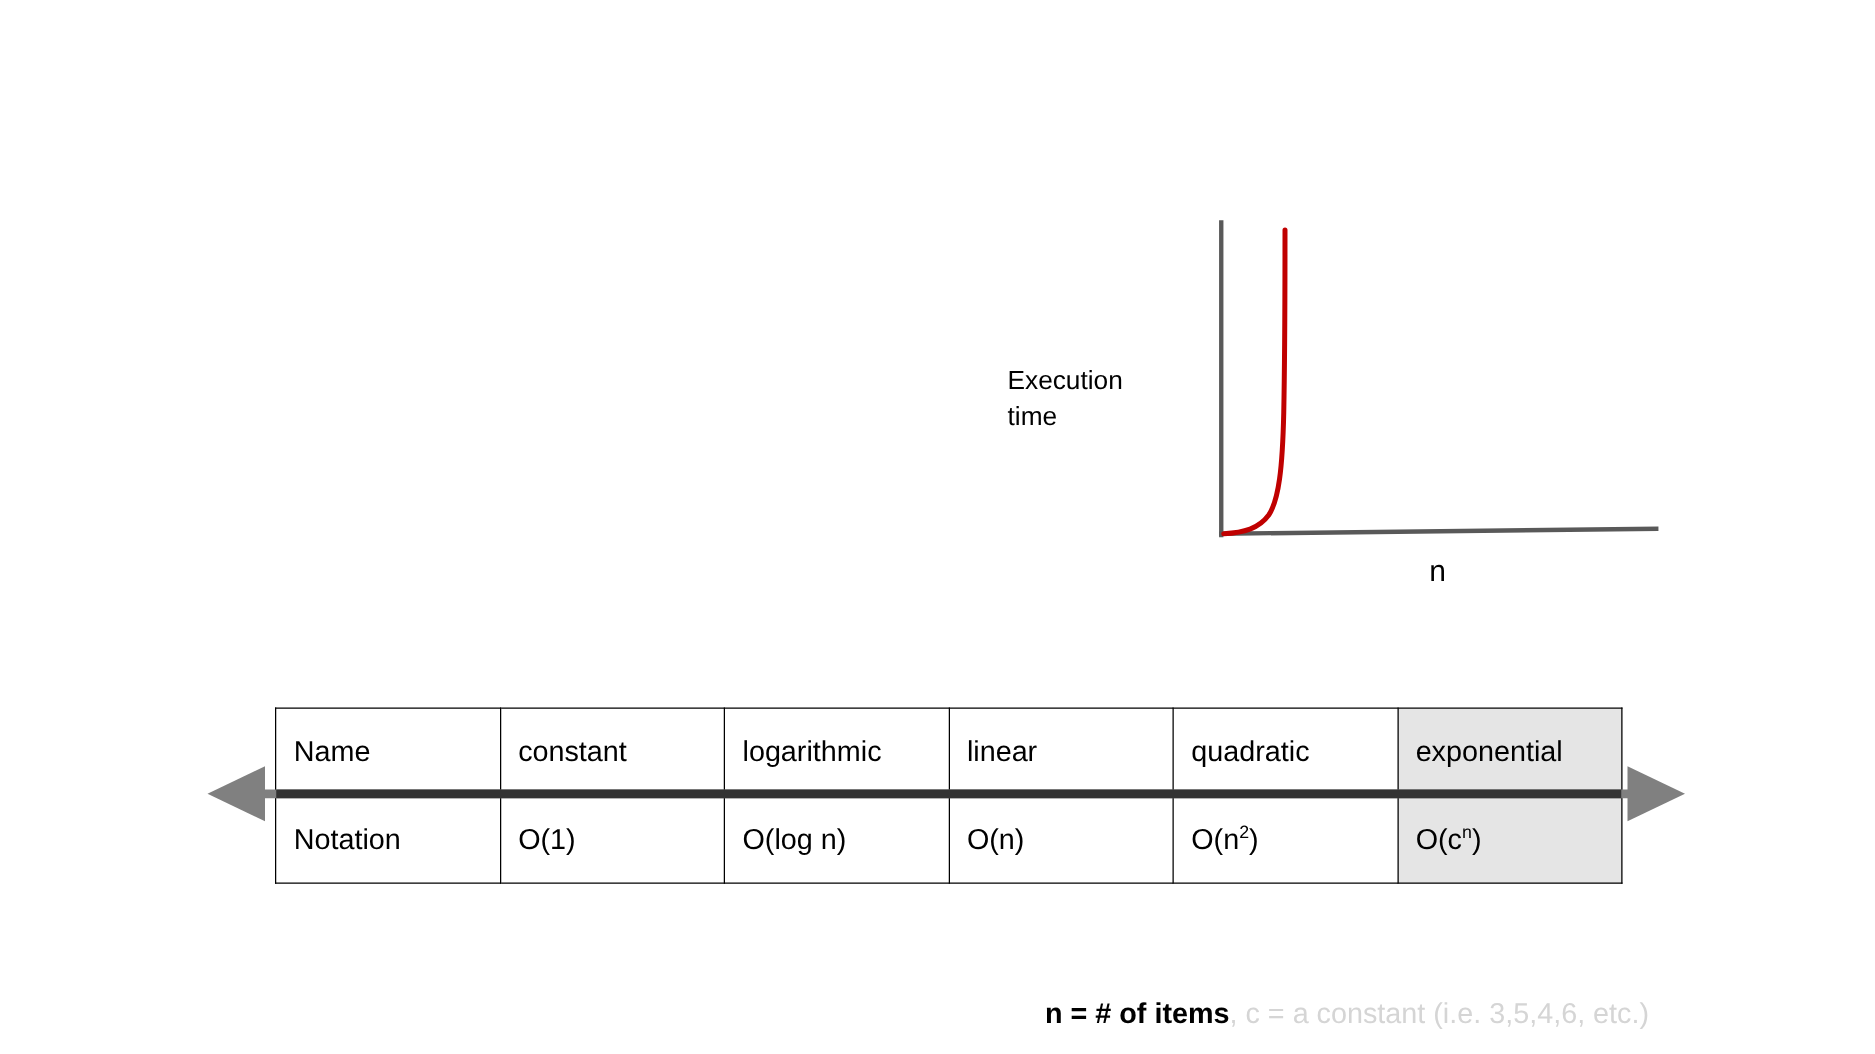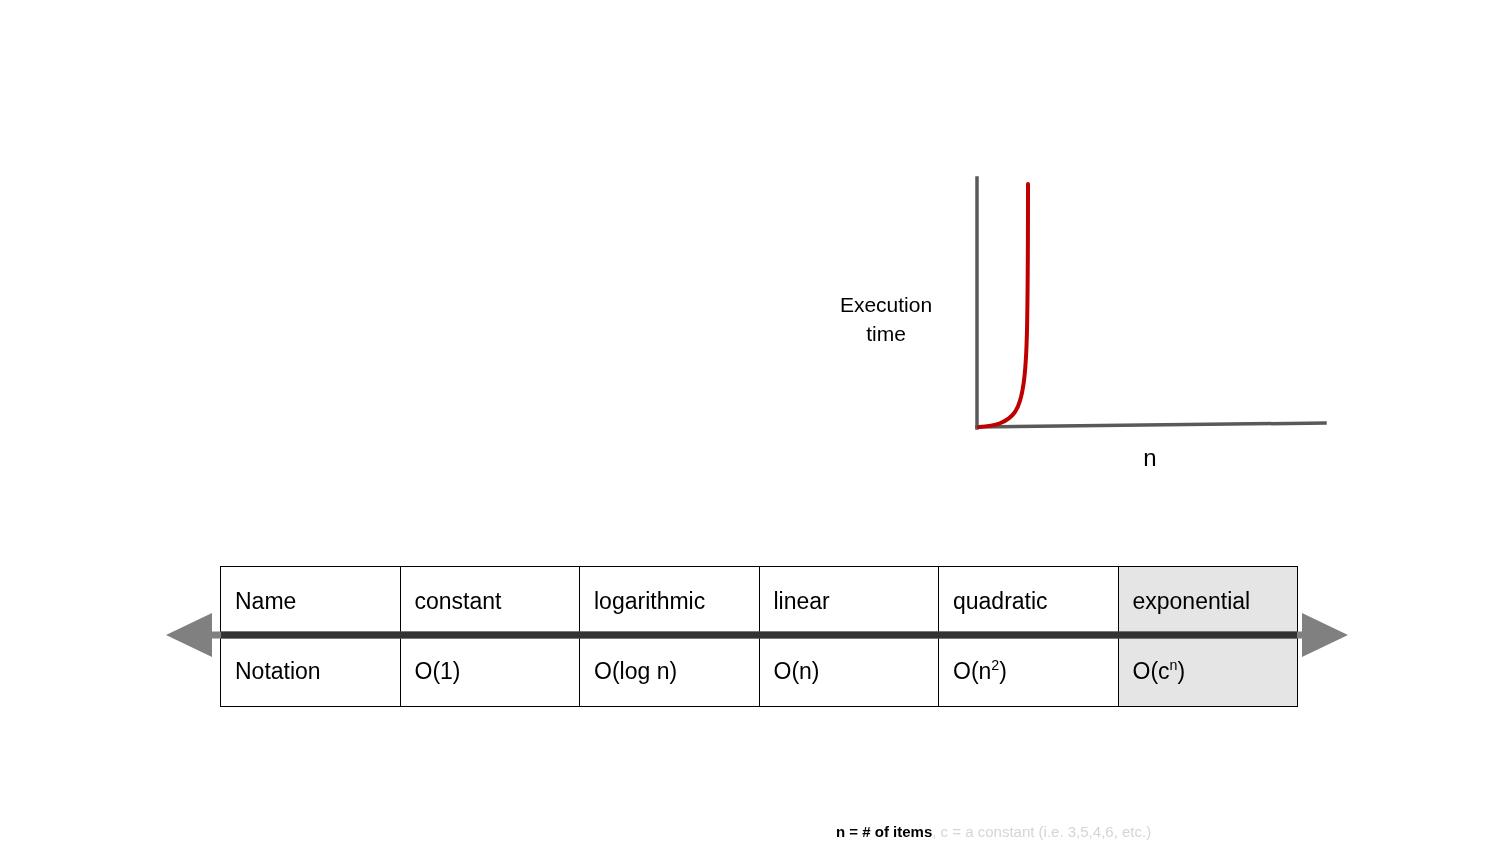--- a/index.html
+++ b/index.html
@@ -27,21 +27,21 @@
   #chart-svg {
     position: absolute;
     left: 0;
     top: 0;
   }
   #y-axis-label {
     position: absolute;
     left: 806px;
     top: 290px;
     width: 160px;
-    text-align: center;
+    text-align: left;
     font-size: 21px;
     line-height: 29px;
     color: #000000;
     white-space: pre-line;
   }
   #x-axis-label {
     position: absolute;
     left: 1095px;
     top: 444px;
     width: 110px;
@@ -92,22 +92,22 @@
     top: 600px;
     width: 1500px;
     height: 80px;
     pointer-events: none;
   }
 
   
   #caption {
     position: absolute;
     left: 836px;
-    top: 823px;
-    font-size: 15px;
+    top: 797px;
+    font-size: 23px;
     white-space: nowrap;
   }
   #caption .primary {
     font-weight: bold;
     color: #000000;
   }
   #caption .secondary {
     color: #d5d5d5;
   }
 </style>

